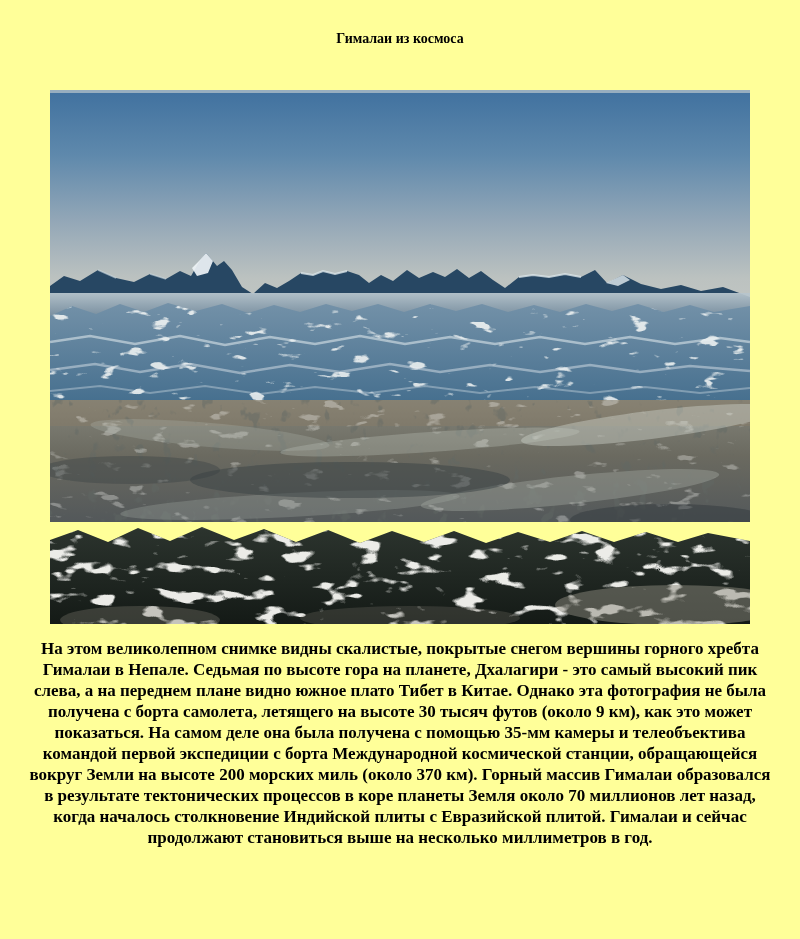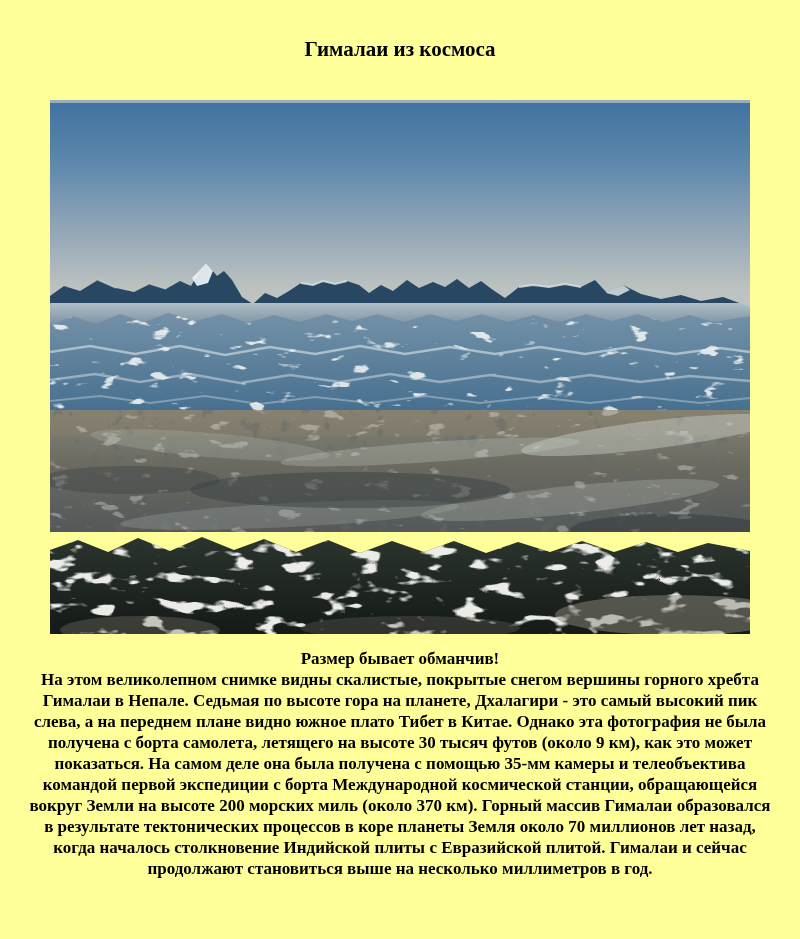--- a/index.html
+++ b/index.html
@@ -5,23 +5,23 @@
   html,body{margin:0;padding:0;}
   body{
     width:800px;height:939px;
     background:#ffff99;
     font-family:"Liberation Serif","DejaVu Serif",serif;
     font-weight:bold;color:#000;
     overflow:hidden;
   }
   .page{width:800px;height:939px;position:relative;}
   .title{
-    padding-top:38px;
+    padding-top:28px;
     text-align:center;
-    font-size:21px;line-height:22px;
+    font-size:14px;line-height:22px;
   }
   .photo{
     width:700px;height:534px;
     margin:40px auto 0;
     position:relative;
     overflow:hidden;
   }
   .photo svg{display:block;}
   .caption{
     width:742px;
@@ -129,17 +129,16 @@
       <g clip-path="url(#clipFg)">
         <rect x="0" y="430" width="700" height="110" filter="url(#snowSpeckBig)" opacity="0.95"></rect>
         <ellipse cx="625" cy="515" rx="120" ry="20" fill="#8b897e" opacity="0.5"></ellipse>
         <ellipse cx="90" cy="530" rx="80" ry="14" fill="#7d7b70" opacity="0.35"></ellipse>
         <ellipse cx="360" cy="528" rx="110" ry="12" fill="#6f6d63" opacity="0.3"></ellipse>
       </g>
     </svg>
   </div>
 
   <div class="caption">
-    <div>Размер бывает обманчив!</div>
     <div>На этом великолепном снимке видны скалистые, покрытые снегом вершины горного хребта Гималаи в Непале. Седьмая по высоте гора на планете, Дхалагири - это самый высокий пик слева, а на переднем плане видно южное плато Тибет в Китае. Однако эта фотография не была получена с борта самолета, летящего на высоте 30 тысяч футов (около 9 км), как это может показаться. На самом деле она была получена с помощью 35-мм камеры и телеобъектива командой первой экспедиции с борта Международной космической станции, обращающейся вокруг Земли на высоте 200 морских миль (около 370 км). Горный массив Гималаи образовался в результате тектонических процессов в коре планеты Земля около 70 миллионов лет назад, когда началось столкновение Индийской плиты с Евразийской плитой. Гималаи и сейчас продолжают становиться выше на несколько миллиметров в год.</div>
   </div>
 
 </div>
 
 </body></html>

